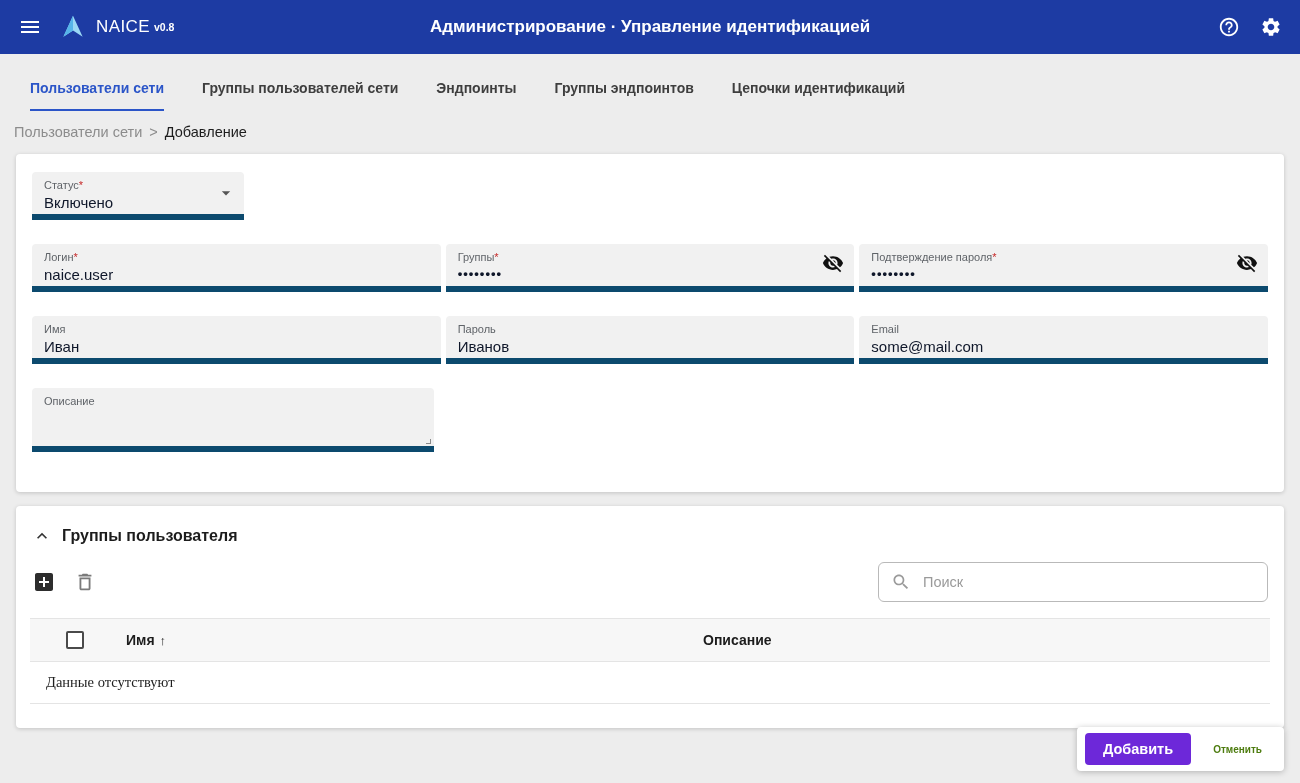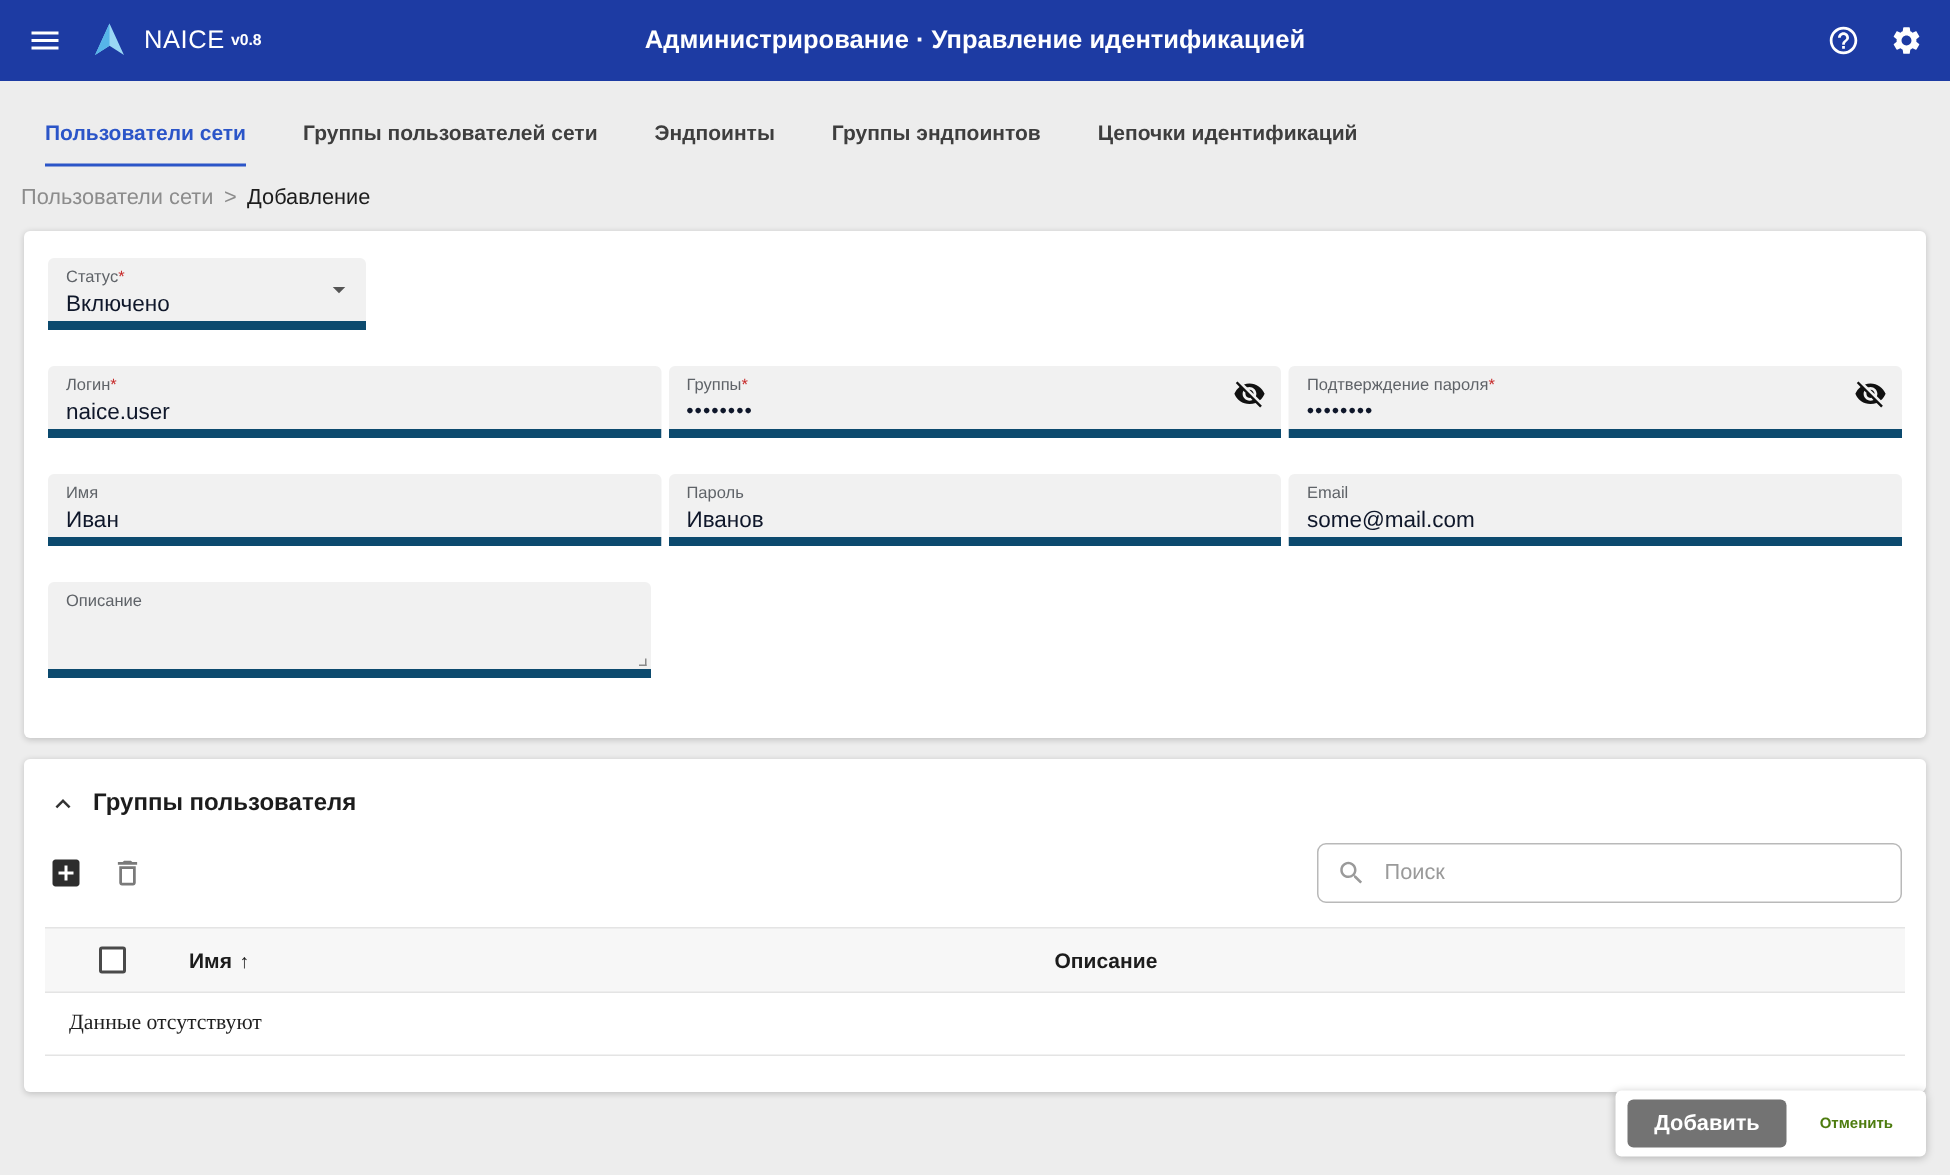--- a/index.html
+++ b/index.html
@@ -129,21 +129,21 @@
 
   
   .footer-bar {
     position: fixed; right: 16px; bottom: 12px;
     background: #fff; border-radius: 4px;
     box-shadow: 0 1px 6px rgba(0,0,0,.25);
     padding: 6px 8px;
     display: flex; align-items: center; gap: 8px;
   }
   .btn-primary {
-    background: #737373; color: #fff;
+    background: #6d28d9; color: #fff;
     font-weight: 600; font-size: 14.5px;
     border: none; border-radius: 4px;
     padding: 8px 18px; cursor: pointer;
     font-family: "Liberation Sans", sans-serif;
   }
   .btn-text {
     background: none; border: none;
     font-weight: 700; font-size: 10px; color: #4d7c0f;
     padding: 8px 14px; cursor: pointer;
     font-family: "Liberation Sans", sans-serif;

